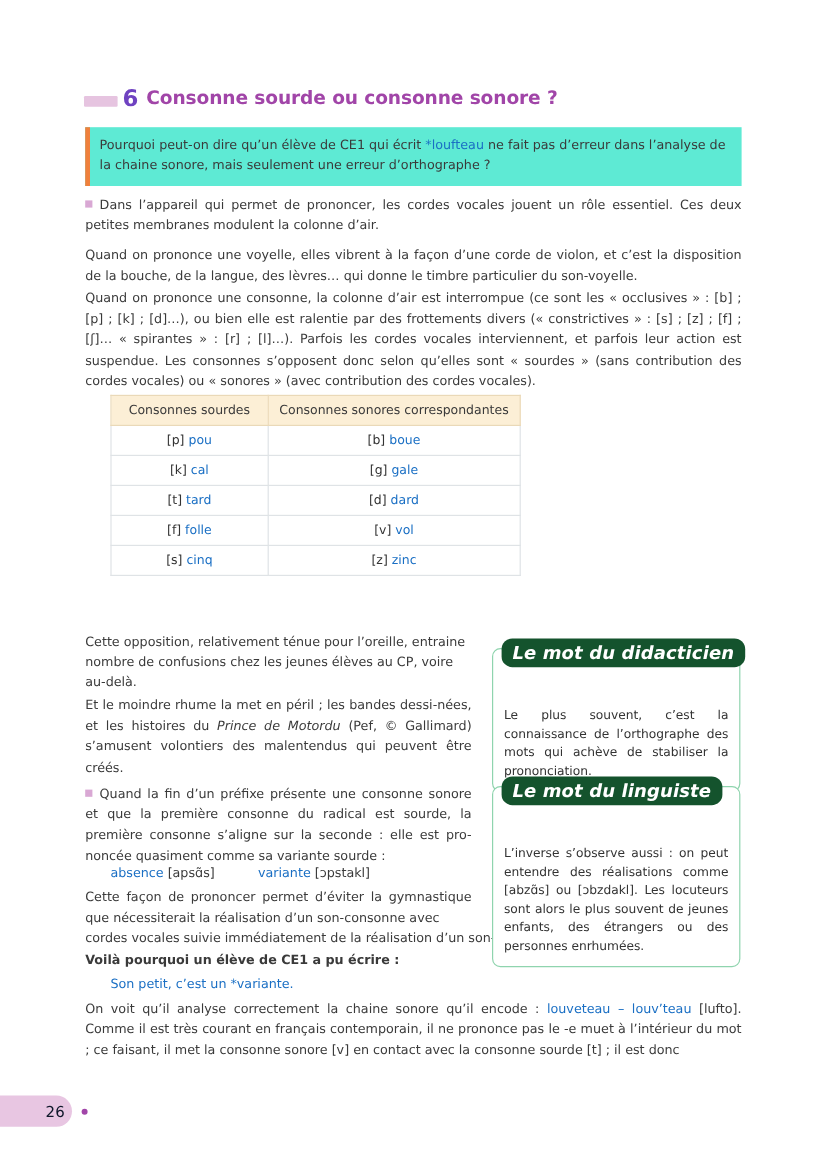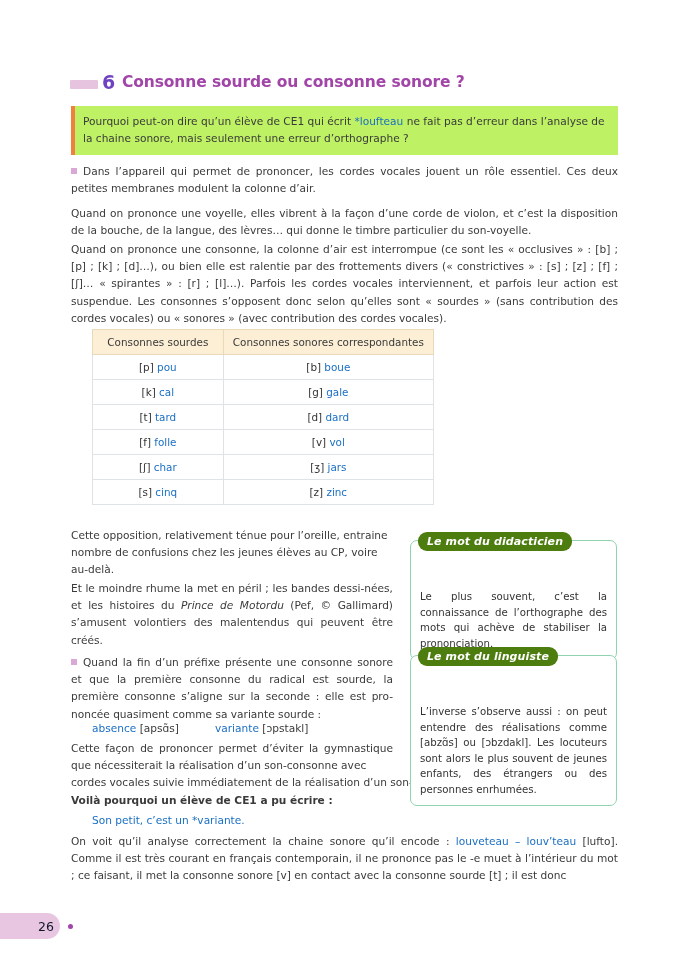--- a/index.html
+++ b/index.html
@@ -55,21 +55,21 @@
     line-height: 1;
     letter-spacing: -0.1px;
   }
 
   
   .question-box {
     position: absolute;
     left: 71px;
     top: 106px;
     width: 547px;
-    background: #bef264;
+    background: #5eead4;
     box-sizing: border-box;
     padding: 7px 9px 8px 12px;
   }
   .question-box::before {
     content: "";
     position: absolute;
     left: 0;
     top: 0;
     bottom: 0;
     width: 4px;
@@ -138,25 +138,25 @@
     box-sizing: border-box;
     border: 1.2px solid #8fd4ae;
     border-radius: 7px;
     background: #ffffff;
     padding: 16px 9px 8px 9px;
   }
   .greenbox .tag {
     position: absolute;
     top: -9px;
     left: 7px;
-    background: #4d7c0f;
+    background: #14532d;
     color: #ffffff;
     font-style: italic;
     font-weight: bold;
-    font-size: 11px;
+    font-size: 15px;
     padding: 2.5px 9px 3px 9px;
     border-radius: 9px;
     white-space: nowrap;
     letter-spacing: 0.1px;
   }
   .greenbox .gtext {
     font-size: 10.2px;
     line-height: 15.5px;
     color: #333;
     text-align: justify;
@@ -245,24 +245,20 @@
       </tr>
       <tr>
         <td><span class="ipa">[t]</span> <span class="word">tard</span></td>
         <td><span class="ipa">[d]</span> <span class="word">dard</span></td>
       </tr>
       <tr>
         <td><span class="ipa">[f]</span> <span class="word">folle</span></td>
         <td><span class="ipa">[v]</span> <span class="word">vol</span></td>
       </tr>
       <tr>
-        <td><span class="ipa">[ʃ]</span> <span class="word">char</span></td>
-        <td><span class="ipa">[ʒ]</span> <span class="word">jars</span></td>
-      </tr>
-      <tr>
         <td><span class="ipa">[s]</span> <span class="word">cinq</span></td>
         <td><span class="ipa">[z]</span> <span class="word">zinc</span></td>
       </tr>
     </tbody>
   </table>
 
   <div class="para" style="left:71px; top:527px; width:322px;">Cette opposition, relativement ténue pour l’oreille, entraine nombre de confusions chez les jeunes élèves au CP, voire au-delà.</div>
 
   <div class="para just" style="left:71px; top:580px; width:322px;"><span>Et le moindre rhume la met en péril ; les bandes dessi-nées, et les histoires du </span><i class="title-ital">Prince de Motordu</i><span> (Pef, © Gallimard) s’amusent volontiers des malentendus qui peuvent être créés.</span></div>
 

